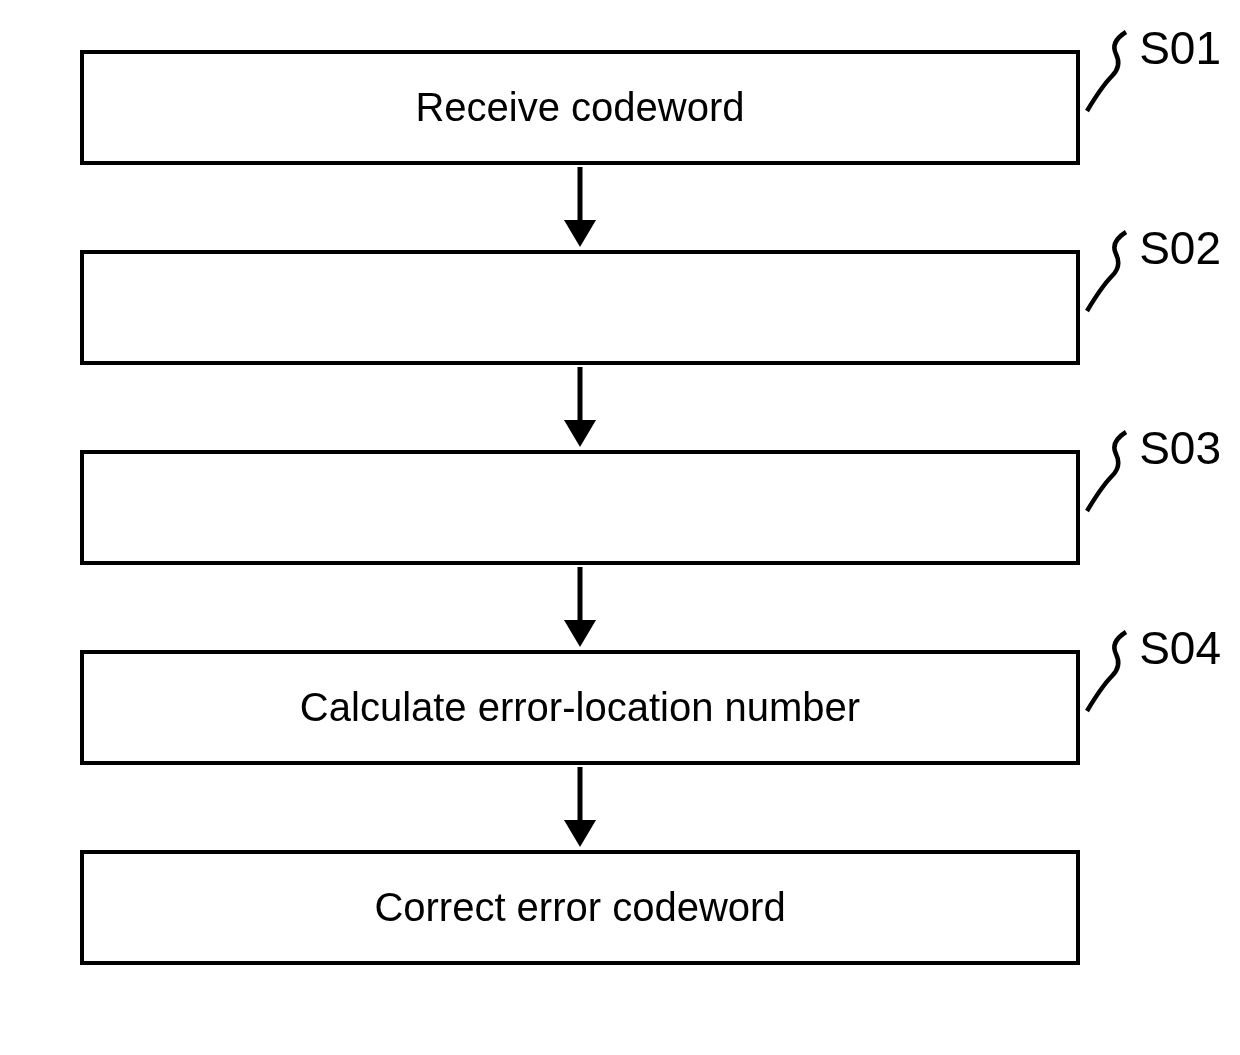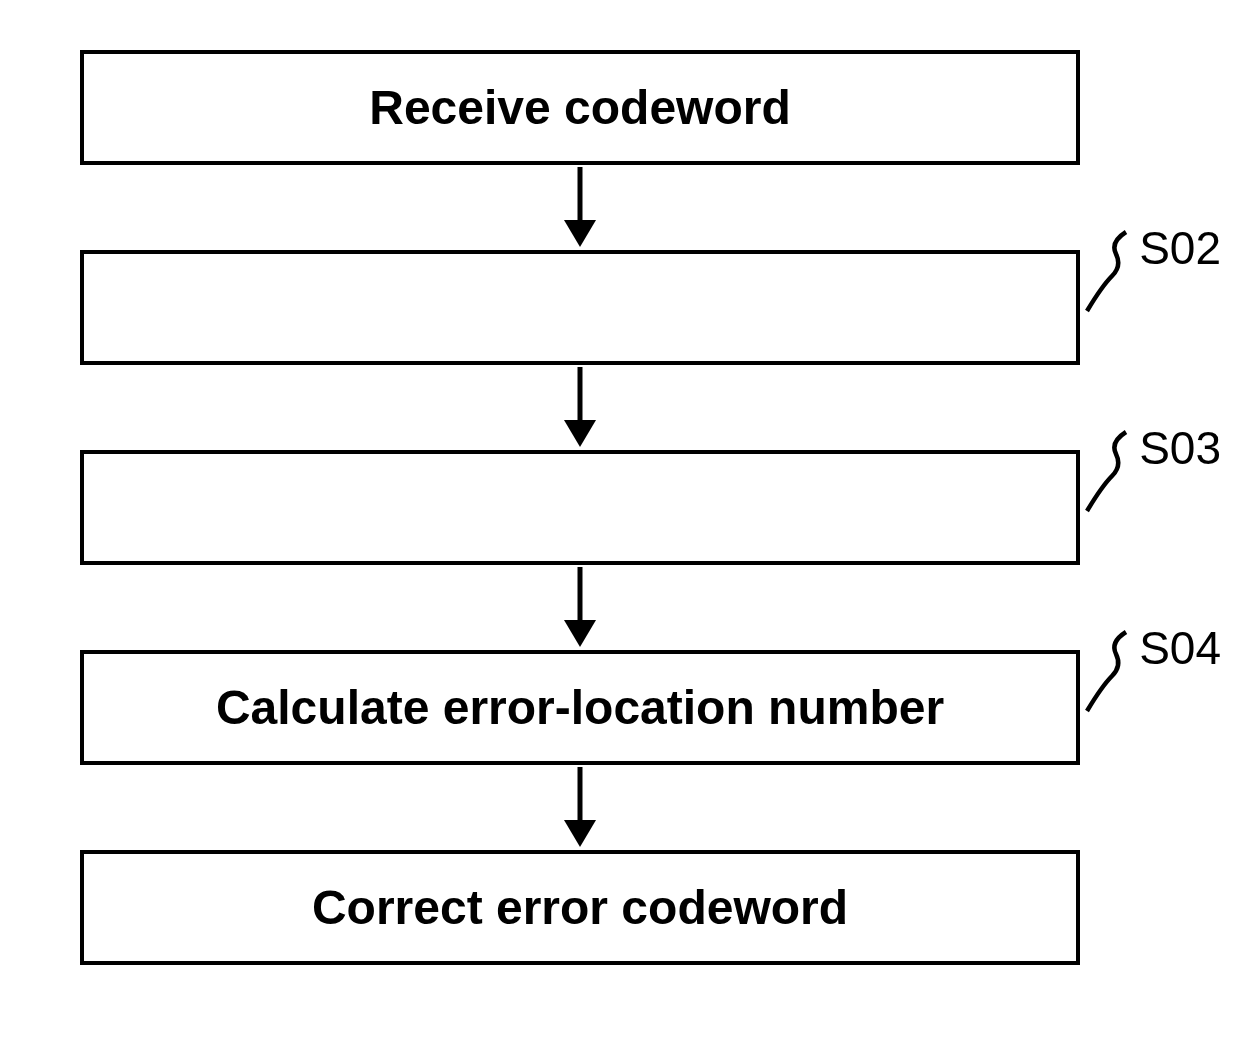--- a/index.html
+++ b/index.html
@@ -23,22 +23,22 @@
       width: 1000px;
       height: 115px;
       border: 4px solid black;
       display: flex;
       align-items: center;
       justify-content: center;
       background: white;
       position: relative;
     }
     .step-text {
-      font-size: 48px;
-      font-weight: bold;
+      font-size: 40px;
+      font-weight: normal;
       color: black;
     }
     .arrow {
       width: 1000px;
       height: 85px;
       display: flex;
       align-items: center;
       justify-content: center;
       position: relative;
     }
@@ -65,20 +65,26 @@
       margin-top: -5px;
     }
   </style>
 </head>
 <body>
 
 <div class="flowchart">
 
   <div class="step-box">
     <span class="step-text">Receive codeword</span>
+    <div class="label-container">
+      <svg class="wavy-connector" viewBox="0 0 55 90">
+        <path d="M 3 85 Q 18 60, 28 50 Q 38 40, 32 28 Q 26 16, 42 6" stroke="black" stroke-width="4.5" fill="none"></path>
+      </svg>
+      <span class="step-label">S01</span>
+    </div>
   </div>
 
   <div class="arrow">
     <svg viewBox="0 0 50 85">
       <line x1="25" y1="2" x2="25" y2="60" stroke="black" stroke-width="5"></line>
       <polygon points="25,82 9,55 41,55" fill="black"></polygon>
     </svg>
   </div>
 
   <div class="step-box">

